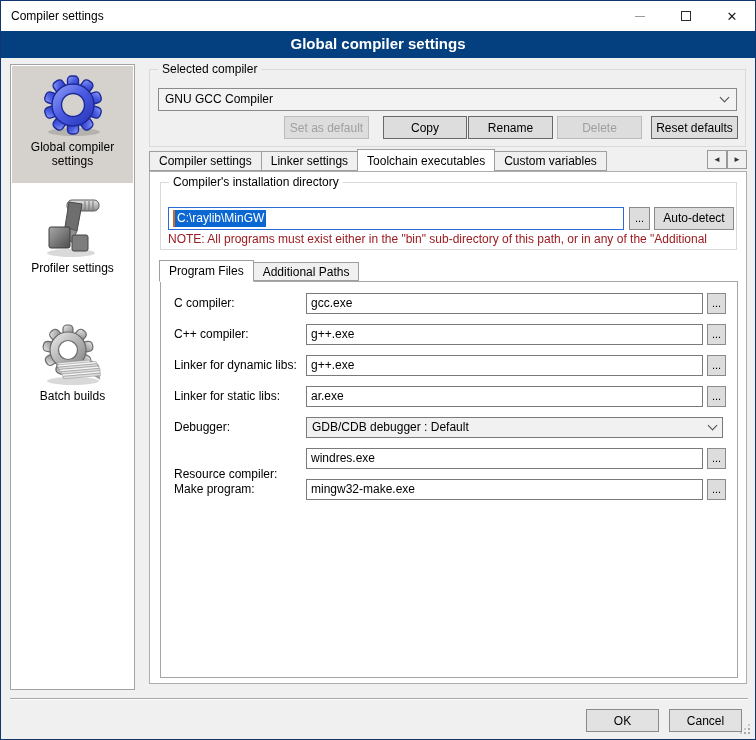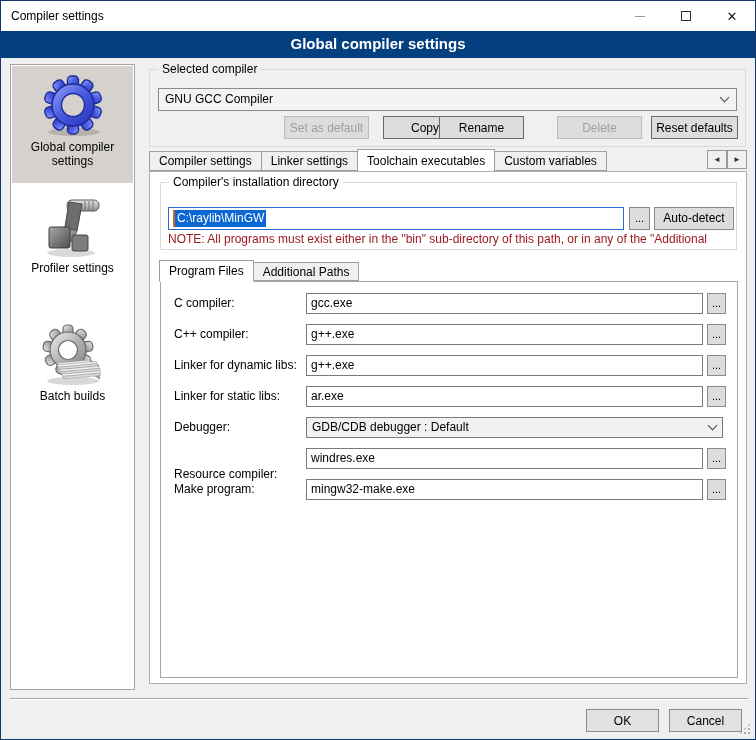--- a/index.html
+++ b/index.html
@@ -214,21 +214,21 @@
   <div class="groupbox" style="left:148px; top:68px; width:597px; height:78px;">
     <span class="legend">Selected compiler</span>
     <div class="combo" style="left:8px; top:18px; width:579px; height:23px;">
       <span>GNU GCC Compiler</span>
       <span class="chev"></span>
     </div>
   </div>
 
   <button class="pbtn disabled" style="left:283px; width:85px; top:115px;">Set as default</button>
   <button class="pbtn" style="left:374px; width:84px; top:115px;margin-left:8px;">Copy</button>
-  <button class="pbtn" style="left:438px; width:85px; top:115px;">Rename</button>
+  <button class="pbtn" style="left:467px; width:85px; top:115px;">Rename</button>
   <button class="pbtn disabled" style="left:556px; width:85px; top:115px;">Delete</button>
   <button class="pbtn" style="left:650px; width:87px; top:115px;">Reset defaults</button>
 
   <div class="tabstrip">
     <div class="tab">Compiler settings</div>
     <div class="tab">Linker settings</div>
     <div class="tab active">Toolchain executables</div>
     <div class="tab">Custom variables</div>
 
   </div>

